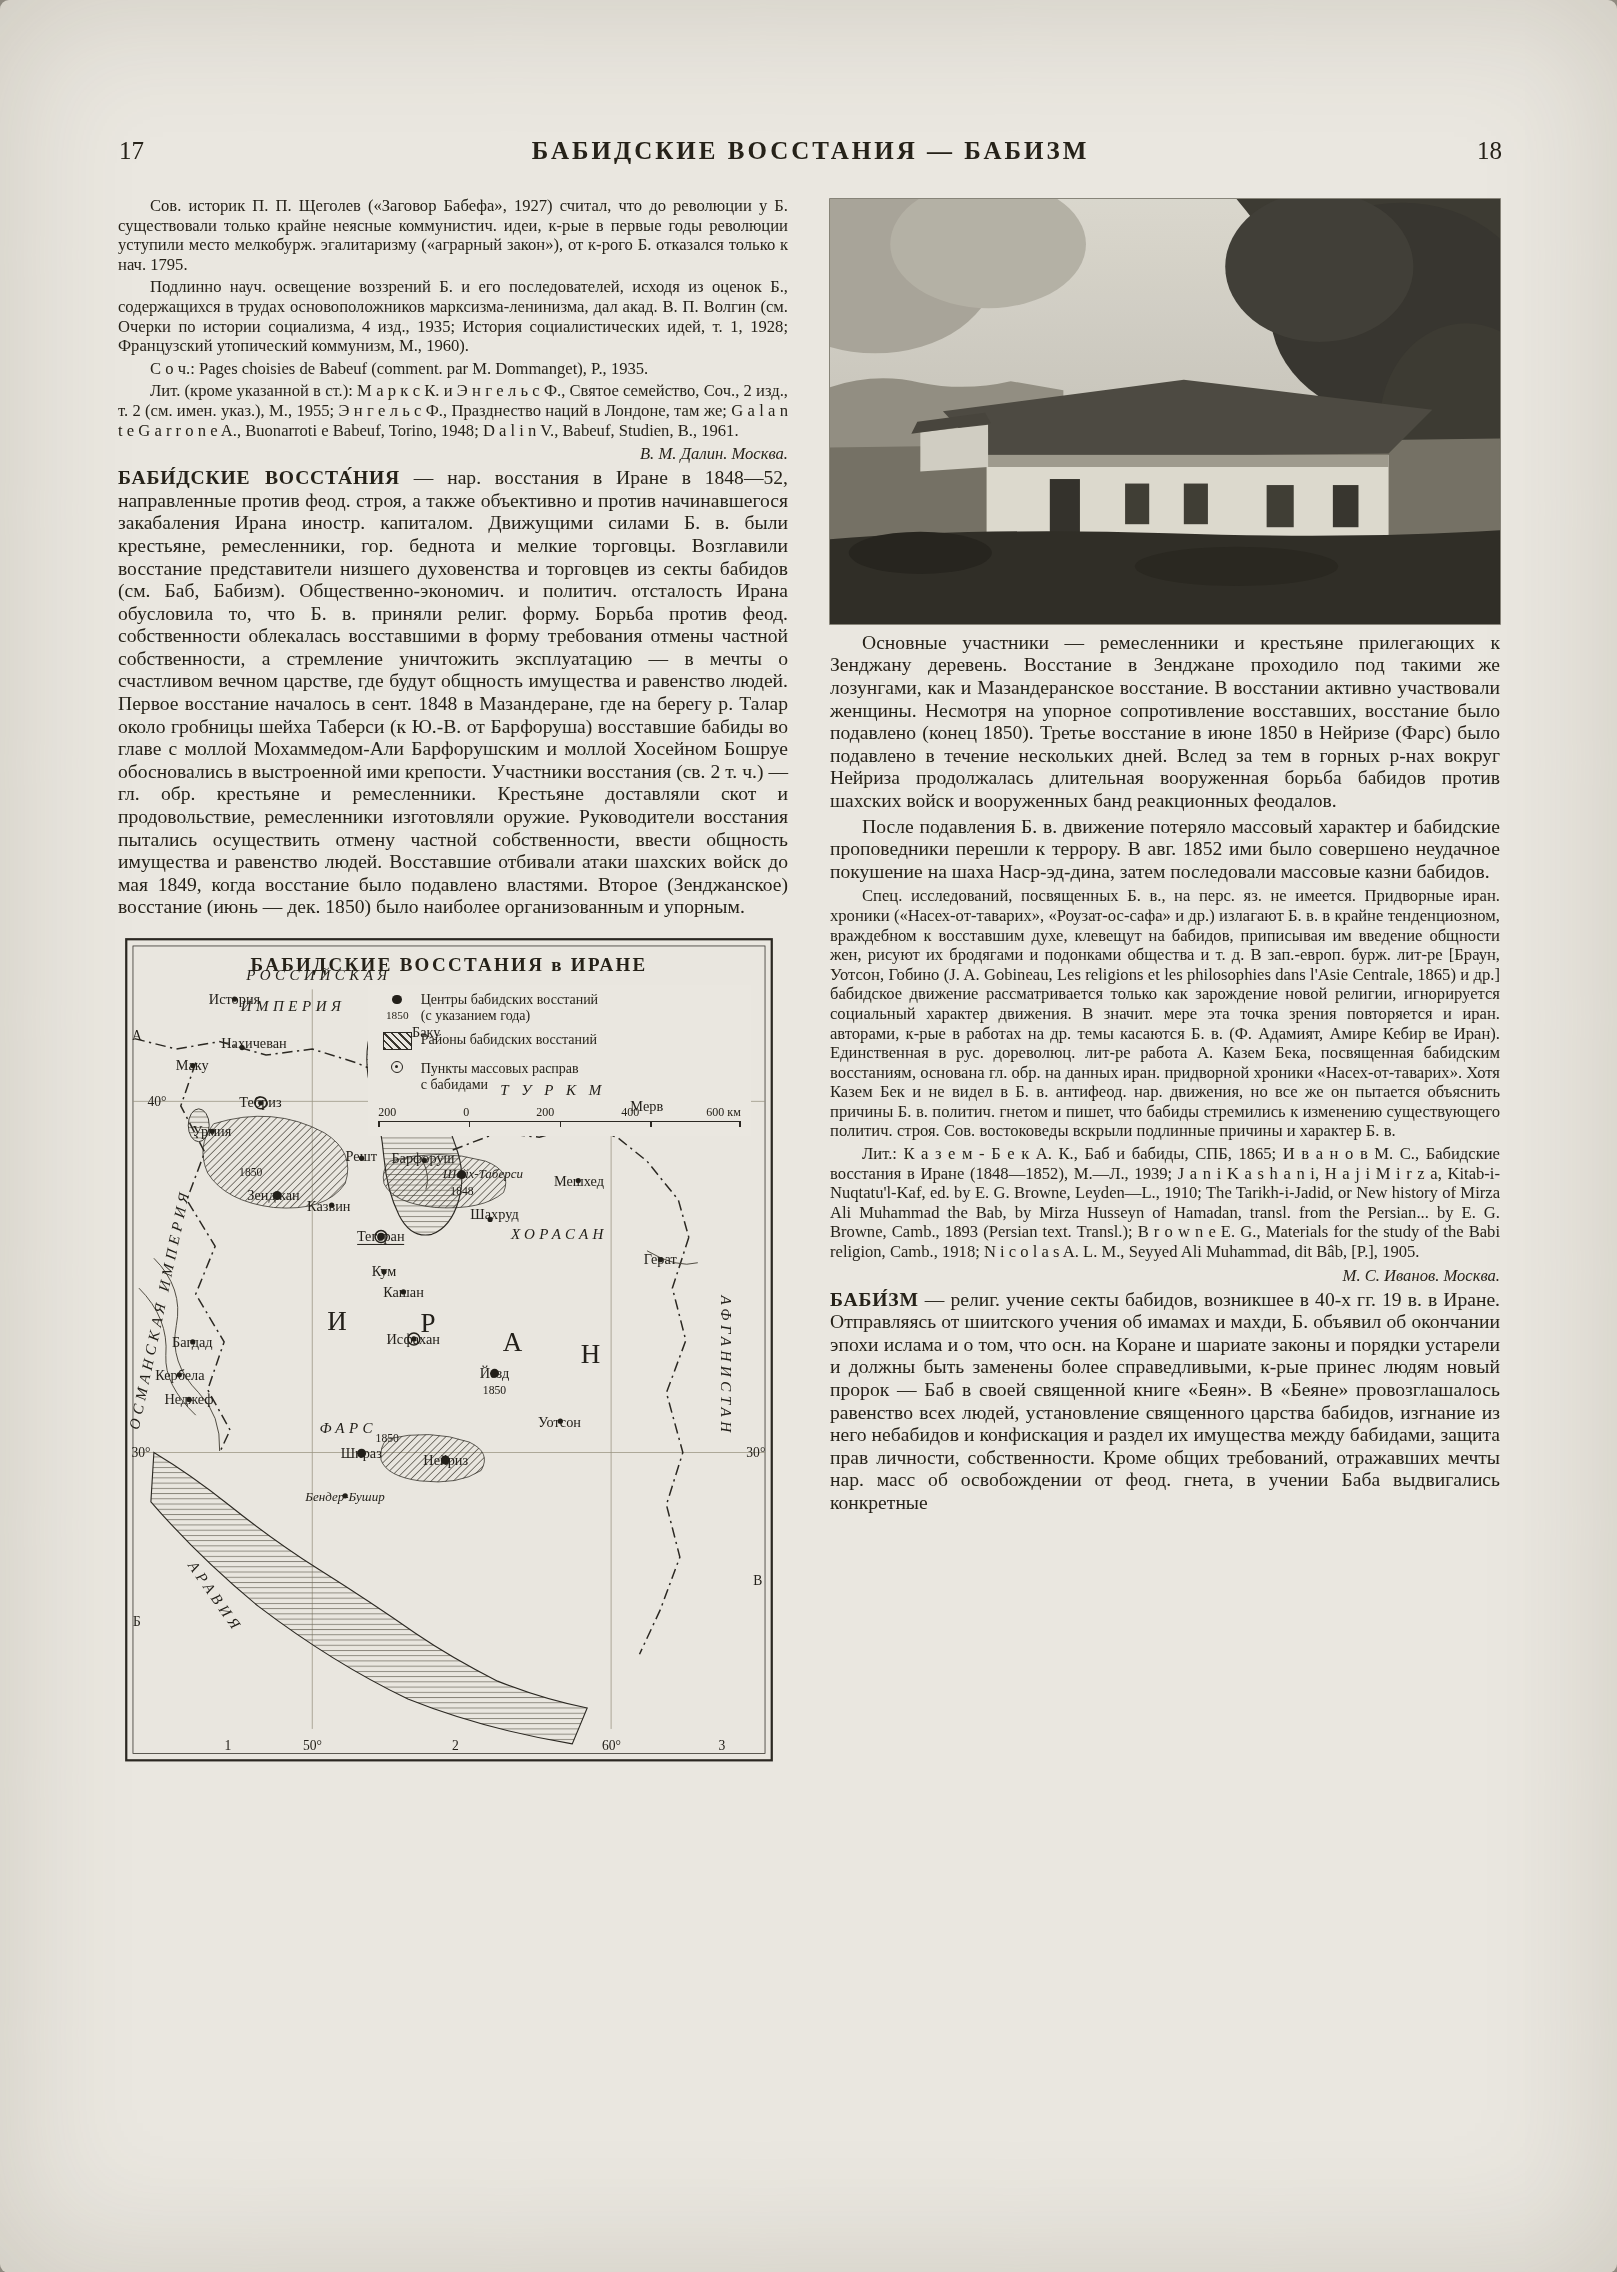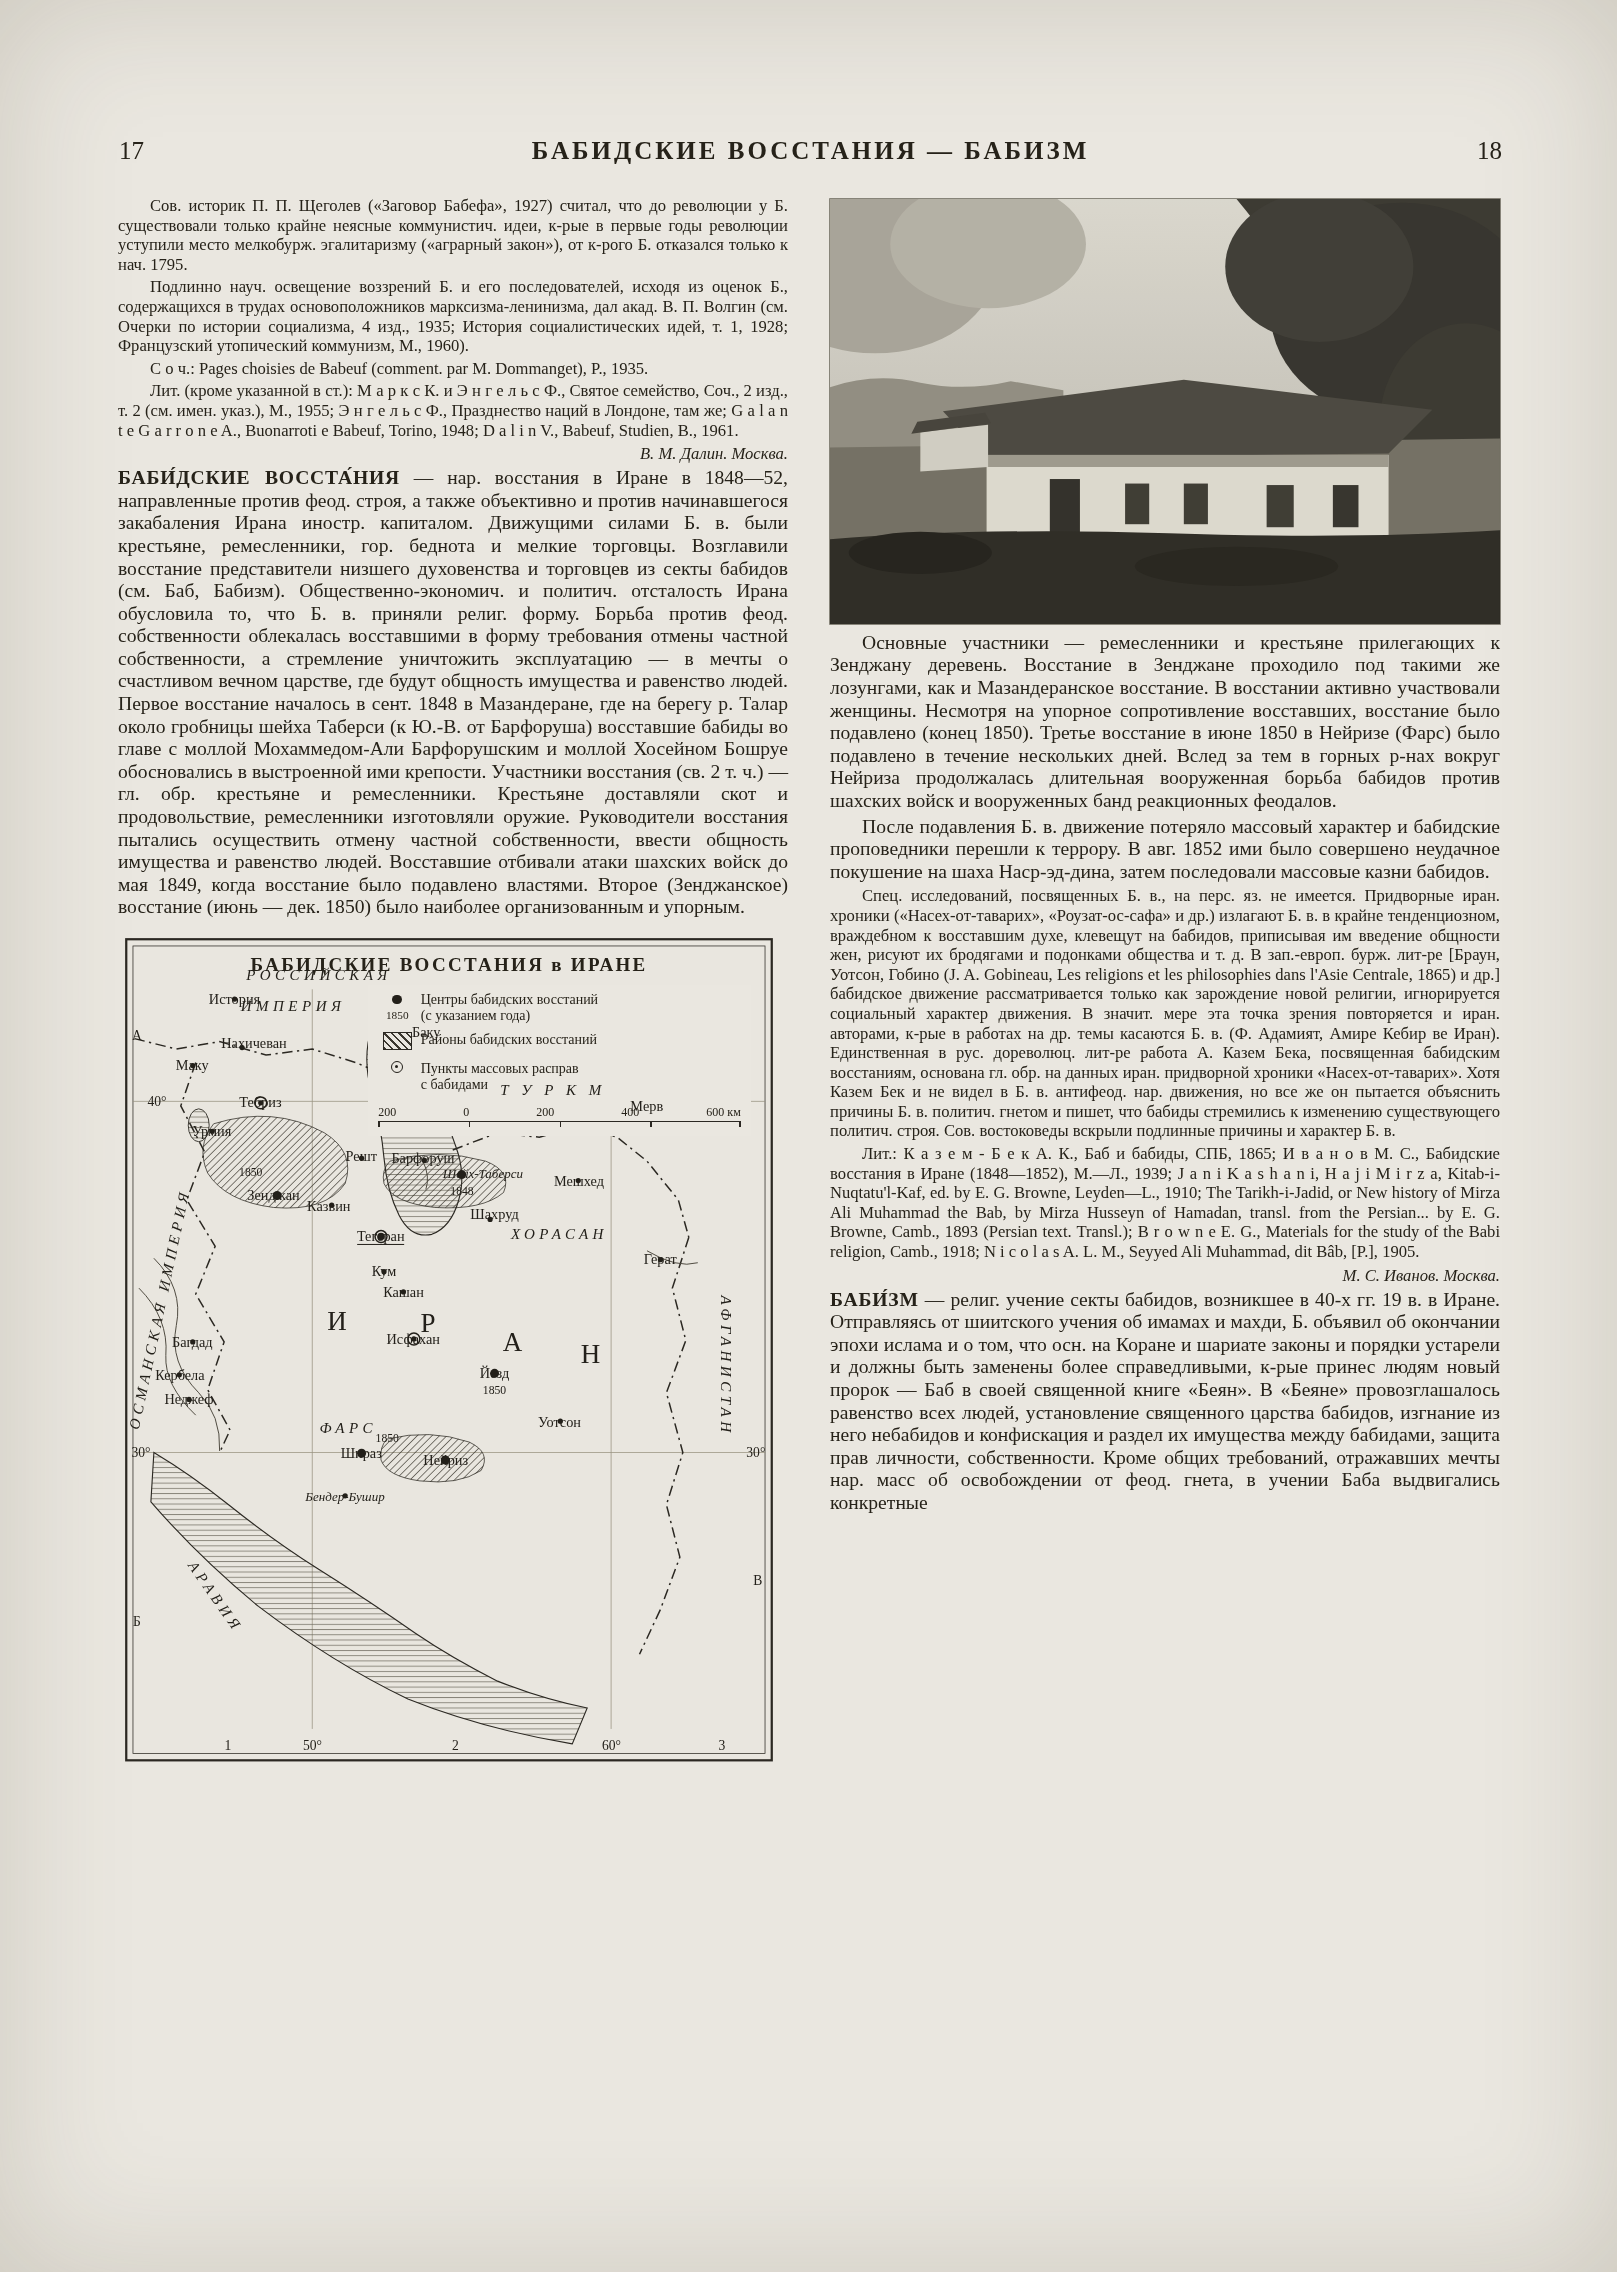--- a/index.html
+++ b/index.html
@@ -2,20 +2,21 @@
 <html style="font-size:12px"><head>
 <meta charset="utf-8">
 <style>
   * { margin:0; padding:0; box-sizing:border-box; }
   html,body { background:#8f8a80; }
   .page {
     position:relative; width:1617px; height:2273px; margin:0 auto;
     background:#eae7e0; color:#262219; overflow:hidden;
     font-family:"Liberation Serif", serif;
     box-shadow: inset 0 0 136px rgba(90,78,55,.20);
+    border-radius: 9px;
   }
   .header { position:absolute; top:137px; left:119px; width:1383px;
     display:flex; justify-content:space-between; align-items:baseline; }
   .pagenum { font-size:25px; }
   .runtitle { font-size:25px; font-weight:bold; letter-spacing:3px; white-space:nowrap; }
 
   .col { position:absolute; top:196px; width:670px;
     font-size:19.6px; line-height:22.6px; text-align:justify; }
   .col.left  { left:118px; }
   .col.right { left:830px; }

